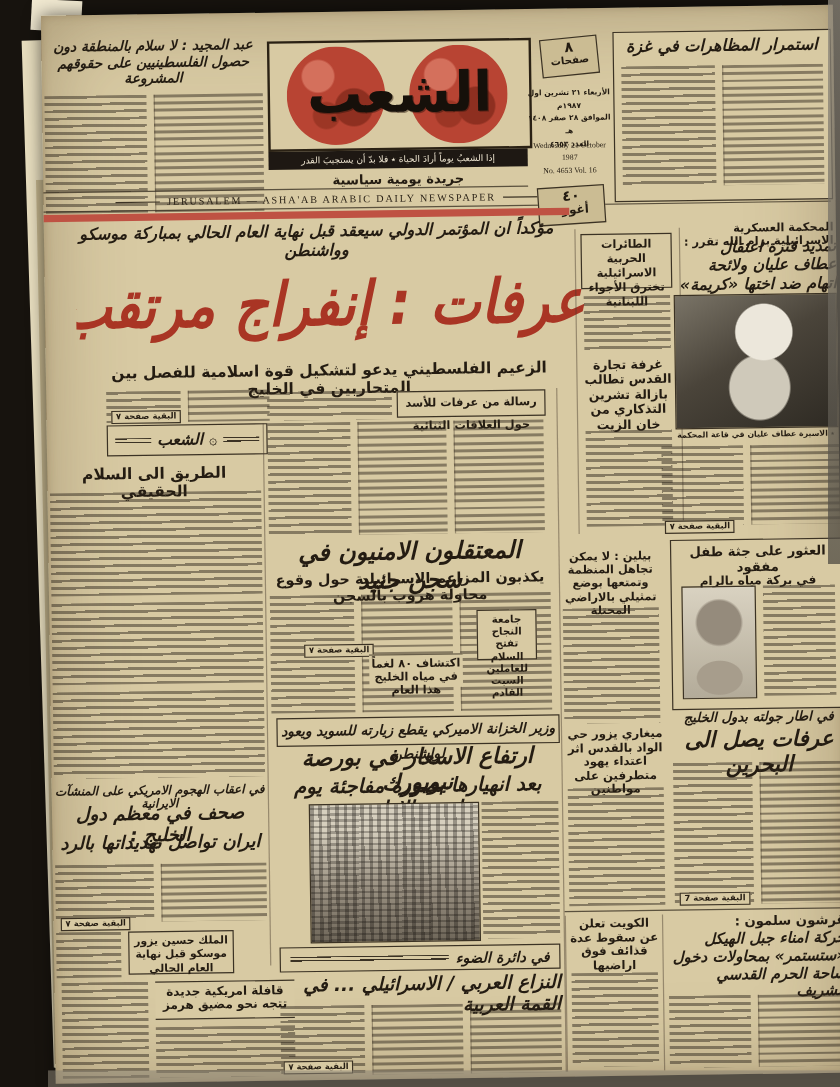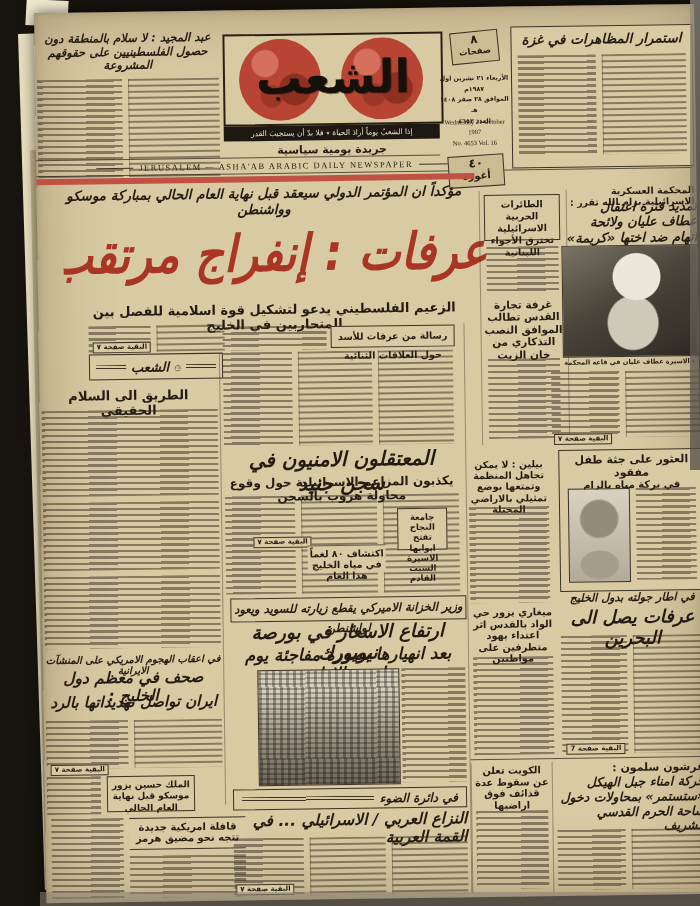--- a/index.html
+++ b/index.html
@@ -156,21 +156,21 @@
   </div>
 
   <div class="abs c b i" style="left:184px;top:438px;width:234px;font-size:20px">المعتقلون الامنيون في سجن جنيد</div>
   <div class="abs c b" style="left:184px;top:466px;width:234px;font-size:12px">يكذبون المزاعم الاسرائيلية حول وقوع محاولة هروب بالسجن</div>
   <div class="cols abs" style="left:184px;top:486px;width:234px;height:98px">
     <div class="grk"></div>
     <div class="grk"></div>
     <div class="grk"></div>
   </div>
   <div class="abs mk" style="left:212px;top:527px">البقية صفحة ٧</div>
-  <div class="abs bx c b" style="left:356px;top:500px;width:50px;height:42px;font-size:8.5px;padding:3px 2px;box-sizing:border-box;line-height:1.2">جامعة النجاح تفتح ابوابها الاسيرة السبت القادم</div>
+  <div class="abs bx c b" style="left:356px;top:500px;width:50px;height:42px;font-size:8.5px;padding:3px 2px;box-sizing:border-box;line-height:1.2">جامعة النجاح تفتح السلام للعاملين السبت القادم</div>
   <div class="abs c b" style="left:266px;top:536px;width:78px;height:28px;font-size:9.5px;background:#d8caa3;border-top:1px solid rgba(59,50,36,.7);padding-top:2px;box-sizing:border-box">اكتشاف ٨٠ لغماً في مياه الخليج هذا العام</div>
 
   <div class="abs bx c b i" style="left:188px;top:588px;width:234px;height:22px;font-size:11.5px;line-height:20px;border-width:1.5px">وزير الخزانة الاميركي يقطع زيارته للسويد ويعود لواشنطن</div>
   <div class="abs c b i" style="left:186px;top:612px;width:238px;font-size:18.5px">ارتفاع الاسعار في بورصة نيويورك</div>
   <div class="abs c b i" style="left:186px;top:636px;width:238px;font-size:16.5px">بعد انهيارها بصورة مفاجئة يوم امس الاول</div>
   <div class="abs bx photo-nyse" style="left:214px;top:660px;width:140px;height:114px"></div>
   <div class="abs grk" style="left:358px;top:660px;width:64px;height:114px"></div>
 
   <div class="abs bx" style="left:188px;top:779px;width:234px;height:21px;display:flex;align-items:center;gap:6px;padding:0 8px;box-sizing:border-box">
     <span class="b i" style="font-size:12px">في دائرة الضوء</span>
@@ -183,21 +183,21 @@
     <div class="grk"></div>
   </div>
   <div class="abs mk" style="left:190px;top:874px">البقية صفحة ٧</div>
 
   <div class="vl" style="left:180px;top:342px;height:452px"></div>
   <div class="vl" style="left:425px;top:316px;height:570px"></div>
 
   <div class="abs" style="left:442px;top:184px;width:86px;height:254px;border-left:1px solid rgba(70,58,44,.45);border-right:1px solid rgba(70,58,44,.45)">
     <div class="abs bx c b" style="left:4px;top:4px;width:76px;height:46px;font-size:9.5px;padding:3px 2px;box-sizing:border-box;line-height:1.25">الطائرات الحربية الاسرائيلية تخترق الأجواء اللبنانية</div>
     <div class="abs grk" style="left:6px;top:56px;width:72px;height:46px"></div>
-    <div class="abs c b hl" style="left:2px;top:108px;width:80px;font-size:10.5px">غرفة تجارة القدس تطالب الموافق النصب التذكاري من خان الزيت</div>
+    <div class="abs c b hl" style="left:2px;top:108px;width:80px;font-size:10.5px">غرفة تجارة القدس تطالب بازالة تشرين التذكاري من خان الزيت</div>
     <div class="abs grk" style="left:6px;top:168px;width:72px;height:80px"></div>
   </div>
 
   <div class="abs r b" style="left:532px;top:180px;width:126px;font-size:9.5px">المحكمة العسكرية الاسرائيلية برام الله تقرر :</div>
   <div class="abs r b i hl" style="left:528px;top:194px;width:132px;font-size:13px">تمديد فترة اعتقال عطاف عليان ولائحة اتهام ضد اختها «كريمة»</div>
   <div class="abs bx photo-court" style="left:524px;top:240px;width:134px;height:110px"></div>
   <div class="abs c b" style="left:524px;top:353px;width:134px;font-size:6.5px">٭ الاسيرة عطاف عليان في قاعة المحكمة</div>
   <div class="cols abs" style="left:512px;top:366px;width:148px;height:66px">
     <div class="grk"></div>
     <div class="grk"></div>

